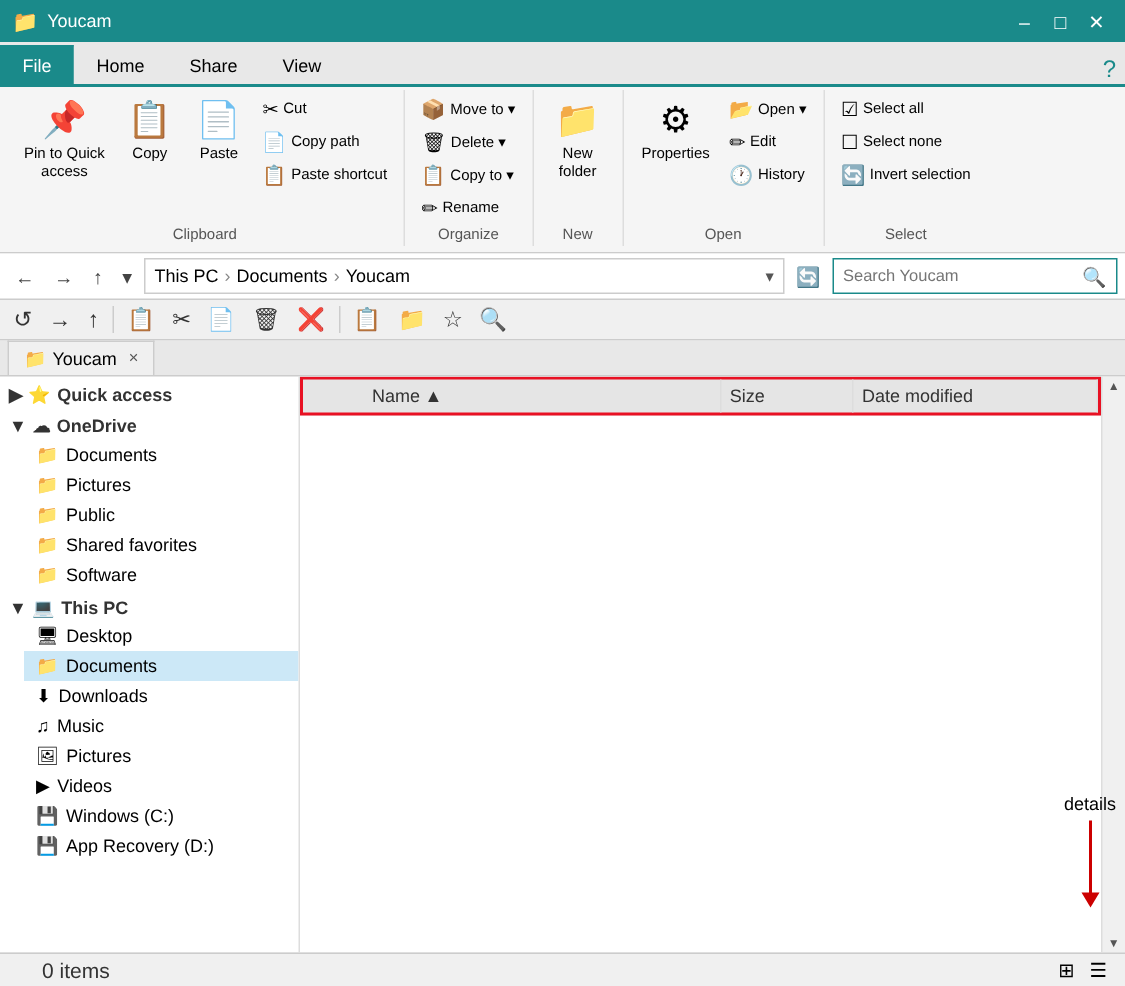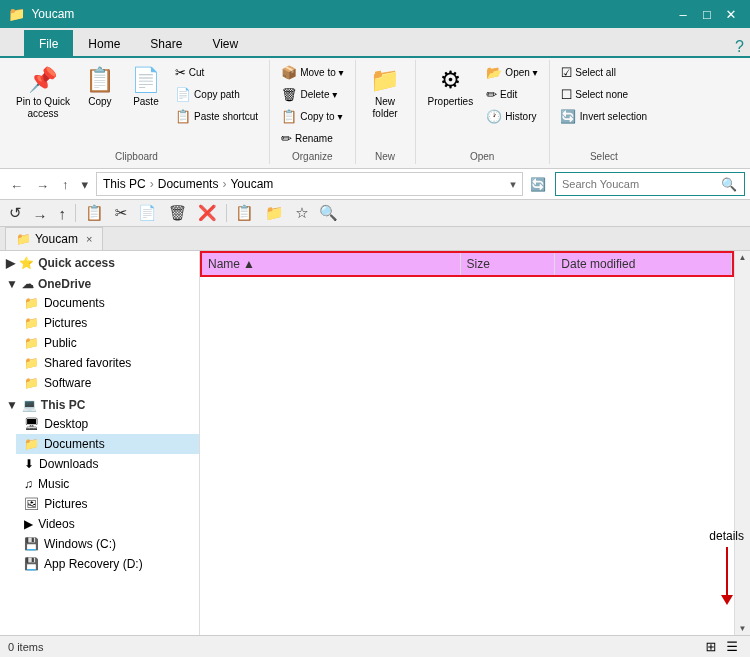--- a/index.html
+++ b/index.html
@@ -28,21 +28,20 @@
       display: flex; align-items: center; justify-content: center;
     }
 
     
     .ribbon-tabs {
       background: #e8e8e8;
       display: flex;
       align-items: flex-end;
       height: 30px;
       border-bottom: 2px solid #1a8a8a;
-      padding-left: 24px;
     }
     .ribbon-tab {
       padding: 5px 14px;
       font-size: 12px;
       cursor: pointer;
       border: 1px solid transparent;
       border-bottom: none;
       height: 26px;
       display: flex; align-items: center;
     }
@@ -263,23 +262,24 @@
       align-items: center;
     }
     .scroll-btn { font-size: 8px; color: #555; padding: 2px; cursor: pointer; }
 
     .file-table {
       flex: 1;
       overflow: hidden;
     }
     .file-table-header {
       display: flex;
-      background: #f0abfc;
+      background: #e5e5e5;
       border-bottom: 2px solid #e81123;
       border: 2px solid #e81123;
+      padding-left: 40px;
     }
     .col-header {
       padding: 4px 6px;
       font-size: 12px;
       font-weight: normal;
       color: #333;
       border-right: 1px solid #ddd;
       cursor: pointer;
       display: flex;
       align-items: center;
@@ -299,21 +299,21 @@
     
     .status-bar {
       height: 22px;
       background: #f0f0f0;
       border-top: 1px solid #ccc;
       display: flex;
       align-items: center;
       padding: 0 8px;
       justify-content: space-between;
     }
-    .status-count { font-size: 11px; color: #333; }
+    .status-count { font-size: 14px; color: #333; margin-left: 20px; }
     .view-btns { display: flex; gap: 2px; }
     .view-btn {
       background: transparent;
       border: 1px solid transparent;
       cursor: pointer;
       font-size: 13px;
       padding: 1px 3px;
     }
 
     

